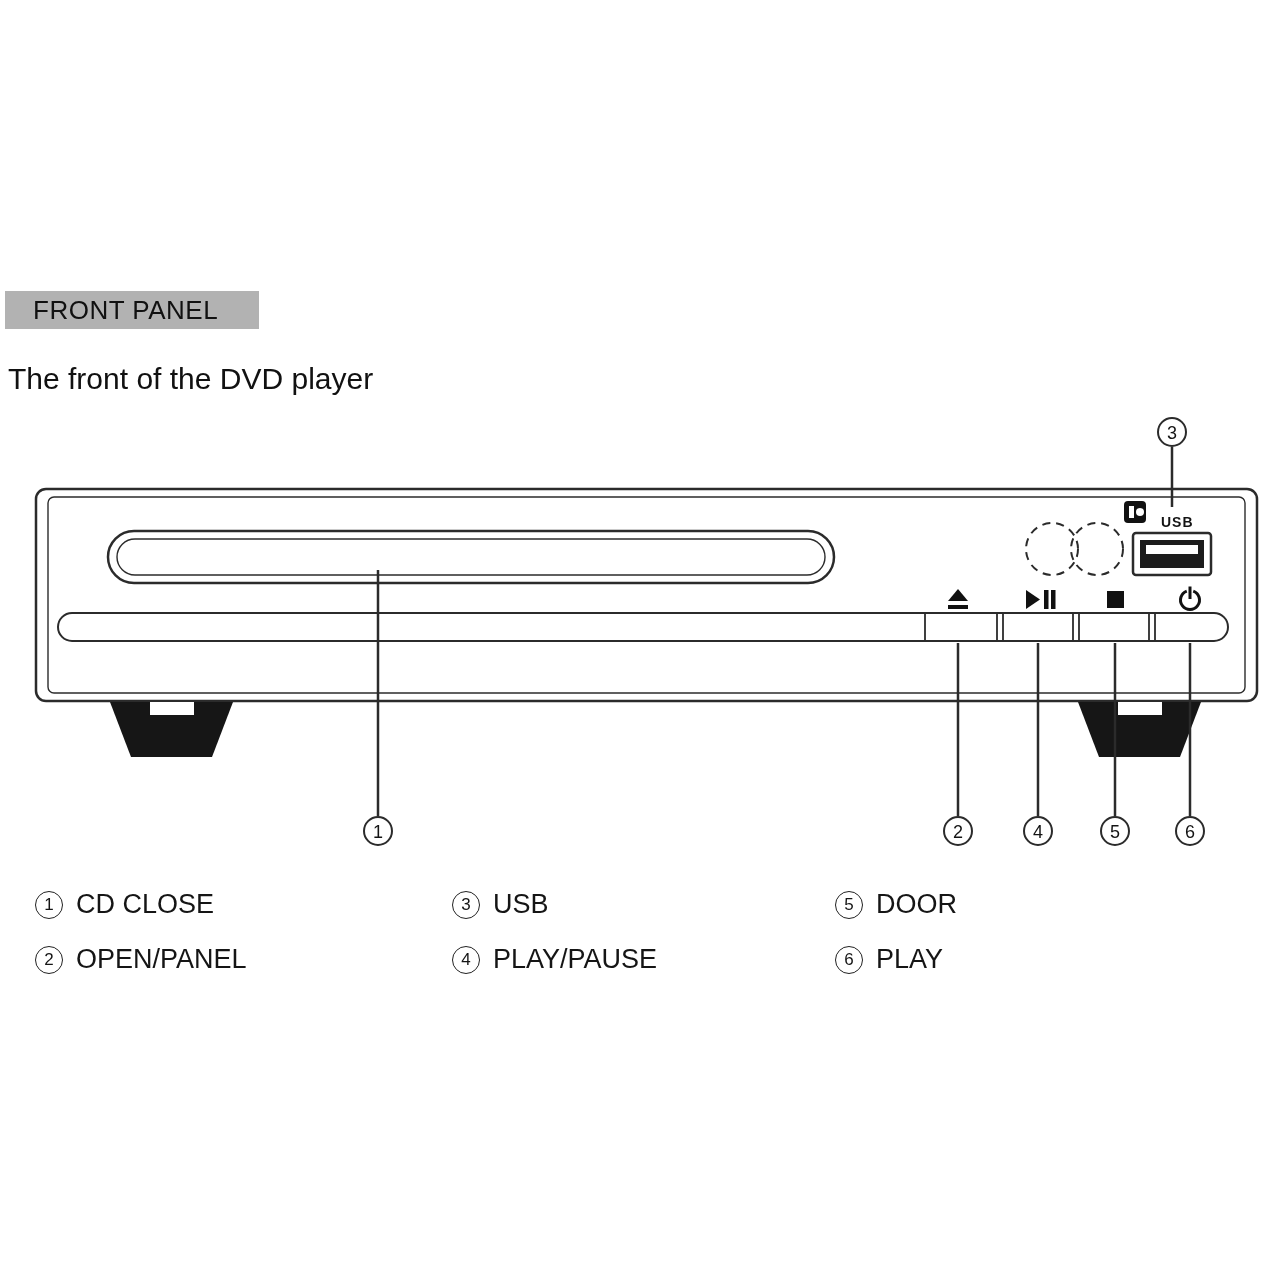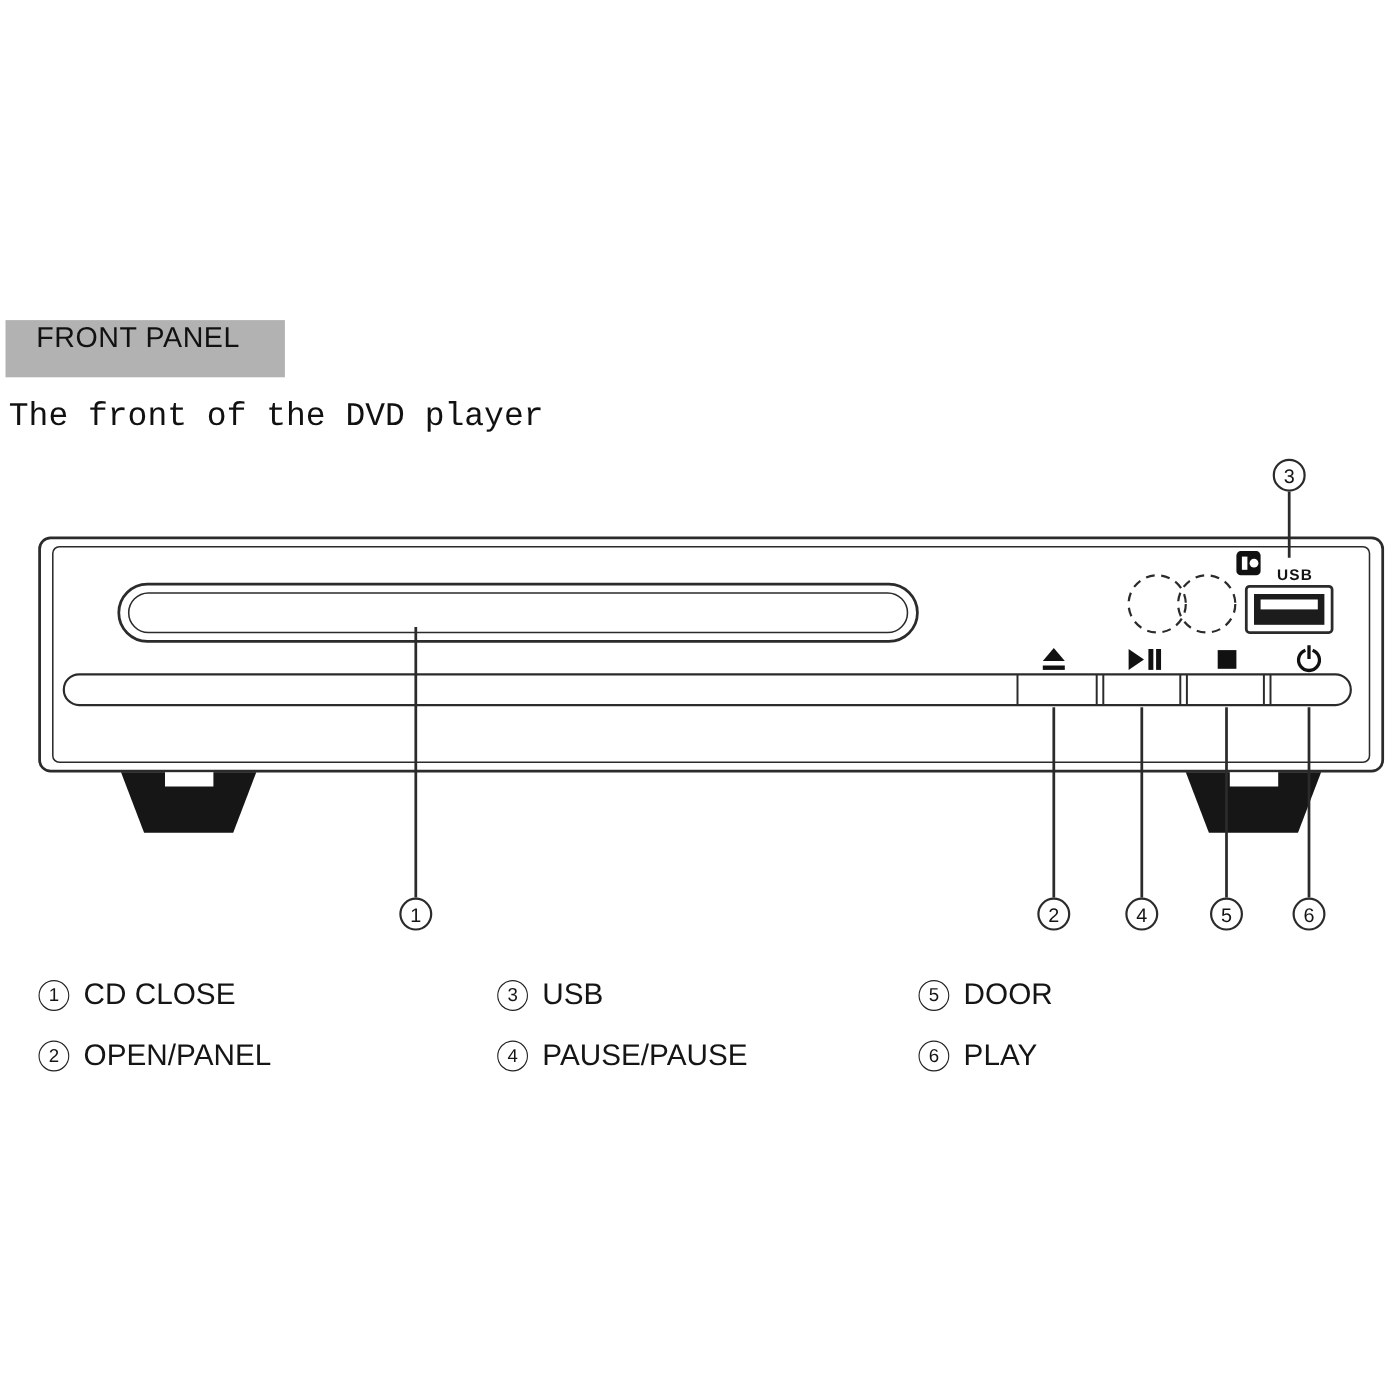--- a/index.html
+++ b/index.html
@@ -7,29 +7,29 @@
   body {
     width: 1265px; height: 1265px;
     position: relative; overflow: hidden;
     font-family: "Liberation Sans", sans-serif;
     color: #141414;
   }
   .page { position: absolute; inset: 0; }
 
   .section-header {
     position: absolute; left: 5px; top: 291px;
-    width: 254px; height: 52px;
+    width: 254px; height: 38px;
     background: #b2b2b2;
-    display: flex; align-items: flex-start;
+    display: flex; align-items: center;
     padding-left: 28px;
     font-size: 26px; letter-spacing: 0.5px; color: #111;
   }
   .subtitle {
     position: absolute; left: 8px; top: 362px;
-    font-size: 30px; color: #111; font-family: Liberation Mono, monospace;
+    font-size: 30px; color: #111;
   }
 
   svg.diagram {
     position: absolute; left: 0; top: 0;
     width: 1265px; height: 1265px;
     display: block;
   }
   svg text {
     font-family: "Liberation Sans", sans-serif;
     fill: #141414;
@@ -166,21 +166,21 @@
     <div class="legend-item li-2">
       <span class="ncircle">2</span>
       <span>OPEN/PANEL</span>
     </div>
     <div class="legend-item li-3">
       <span class="ncircle">3</span>
       <span>USB</span>
     </div>
     <div class="legend-item li-4">
       <span class="ncircle">4</span>
-      <span>PAUSE/PAUSE</span>
+      <span>PLAY/PAUSE</span>
     </div>
     <div class="legend-item li-5">
       <span class="ncircle">5</span>
       <span>DOOR</span>
     </div>
     <div class="legend-item li-6">
       <span class="ncircle">6</span>
       <span>PLAY</span>
     </div>
   </div>

